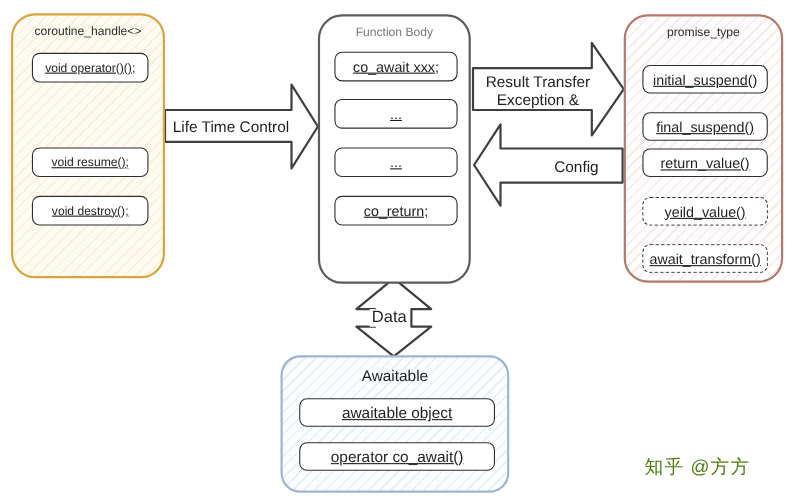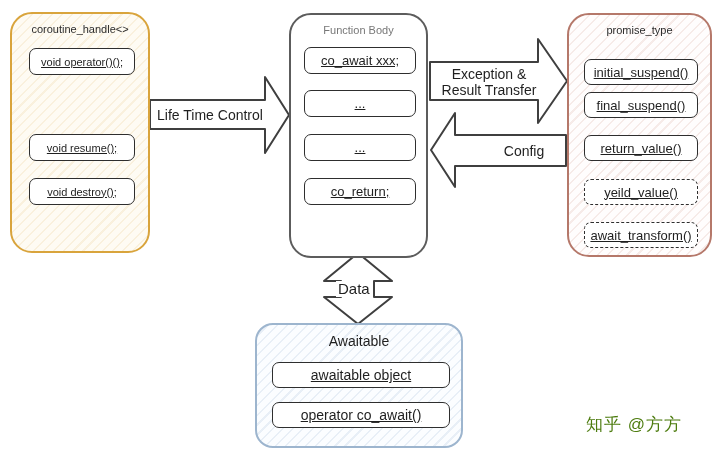--- a/index.html
+++ b/index.html
@@ -111,22 +111,22 @@
 
   <svg id="arrow-layer" viewBox="0 0 720 458" xmlns="http://www.w3.org/2000/svg">
     <polygon points="150,100 265,100 265,77 289,115 265,153 265,129 150,129"></polygon>
     <polygon points="430,62 538,62 538,39 567,81 538,123 538,100 430,100"></polygon>
     <polygon points="431,150 455,113 455,135 566,135 566,166 455,166 455,187"></polygon>
     <polygon points="358,253 392,281 374,281 374,297 392,297 358,324 324,297 341,297 341,281 324,281"></polygon>
   </svg>
 
   <div class="arrow-label" id="label-lifetime" style="left:150px; top:107px; width:120px;">Life Time Control</div>
   <div class="arrow-label" style="left:430px; top:66px; width:118px;">
+    <div>Result Transfer</div>
     <div>Exception &amp;</div>
-    <div>Result Transfer</div>
   </div>
   <div class="arrow-label" style="left:474px; top:143px; width:100px;">Config</div>
   <div class="arrow-label" id="label-data" style="left:336px; top:281px;">Data</div>
 
   <div class="outer-box" id="box-coroutine">
     <div class="box-title">coroutine_handle&lt;&gt;</div>
     <div class="item" style="top:34px;">void operator()();</div>
     <div class="item" style="top:120px;">void resume();</div>
     <div class="item" style="top:164px;">void destroy();</div>
   </div>
@@ -135,21 +135,21 @@
     <div class="box-title">Function Body</div>
     <div class="item" style="top:32px;">co_await xxx;</div>
     <div class="item" style="top:75px;">...</div>
     <div class="item" style="top:119px;">...</div>
     <div class="item" style="top:163px;">co_return;</div>
   </div>
 
   <div class="outer-box" id="box-promise">
     <div class="box-title">promise_type</div>
     <div class="item" style="top:44px;">initial_suspend()</div>
-    <div class="item" style="top:77px;">final_suspend()</div>
+    <div class="item" style="top:87px;">final_suspend()</div>
     <div class="item dashed" style="top:164px;">yeild_value()</div>
     <div class="item" style="top:120px;">return_value()</div>
     <div class="item dashed" style="top:207px;">await_transform()</div>
   </div>
 
   <div class="outer-box" id="box-awaitable">
     <div class="box-title">Awaitable</div>
     <div class="item" style="top:37px;">awaitable object</div>
     <div class="item" style="top:77px;">operator co_await()</div>
   </div>

